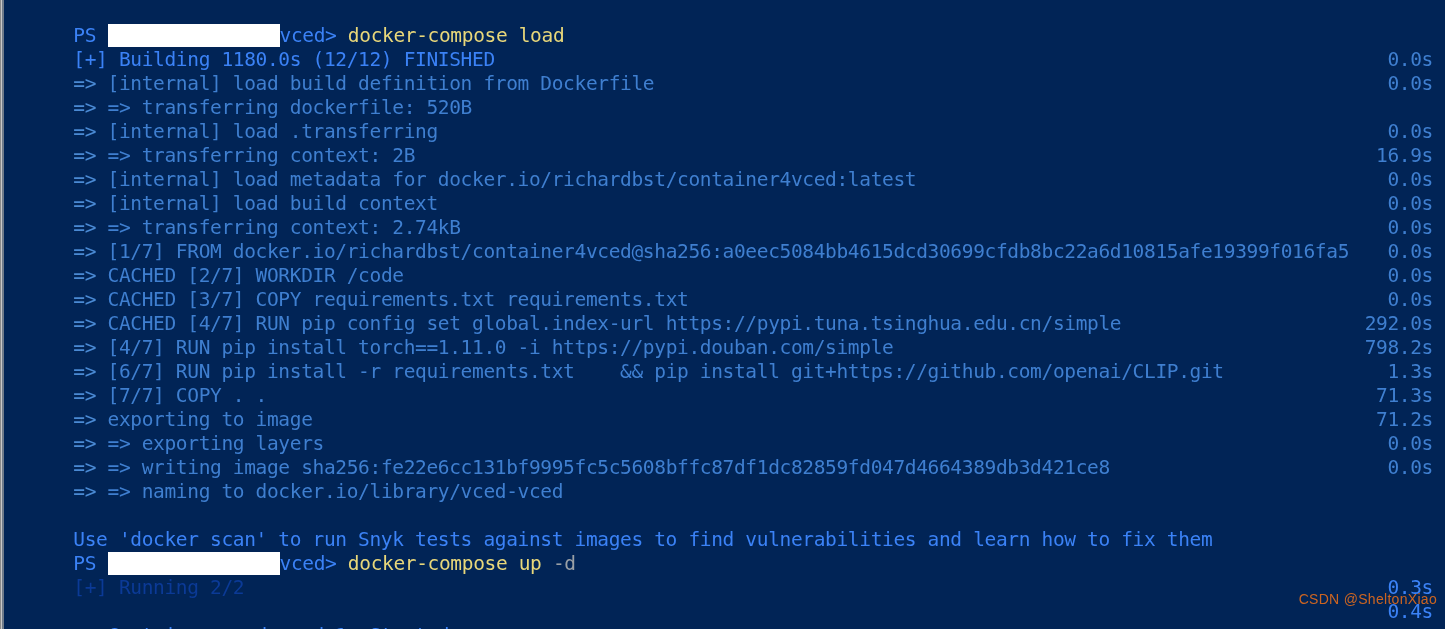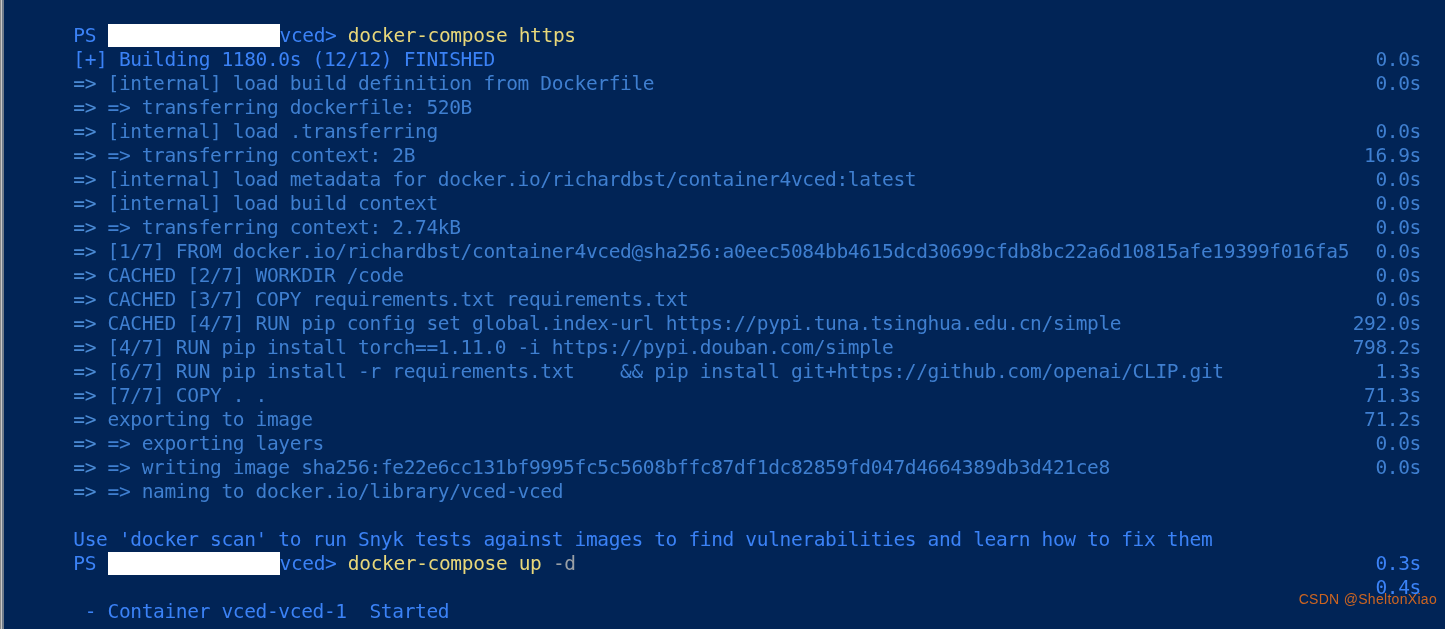--- a/index.html
+++ b/index.html
@@ -38,21 +38,21 @@
   .row {
     position: relative;
     height: 24px;
     white-space: pre;
     display: block;
     padding-left: 1px;
   }
   .txt { display: inline; }
   .time {
     position: absolute;
-    right: 24px;
+    right: 12px;
     top: 0;
     white-space: pre;
   }
   
   .c-white   { color: #3b82f6; }
   .c-yellow  { color: #e8d77a; }
   .c-gray    { color: #9aa0a6; }
   .c-blue    { color: #3f7fd0; }
   .c-dim     { color: #0b3a96; }
   .c-step    { color: #4a8ad4; }
@@ -80,21 +80,21 @@
 </head>
 <body>
 
 <div id="terminal">
 
   <div id="left-edge"></div>
 
   <div id="screen">
 
     <div class="row">
-      <span class="txt c-white">PS</span><span class="txt c-white"> </span><span class="redact"></span><span class="txt c-white">vced&gt;</span><span class="txt c-white"> </span><span class="txt c-yellow">docker-compose https</span>
+      <span class="txt c-white">PS</span><span class="txt c-white"> </span><span class="redact"></span><span class="txt c-white">vced&gt;</span><span class="txt c-white"> </span><span class="txt c-yellow">docker-compose load</span>
     </div>
 
     <div class="row">
       <span class="txt c-white">[+] Building 1180.0s (12/12) FINISHED</span>
     </div>
 
     <div class="row">
       <span class="txt c-step">=&gt;</span><span class="txt c-blue"> [internal] load build definition from Dockerfile</span><span class="time c-blue">0.0s</span>
     </div>
     <div class="row">
@@ -152,20 +152,23 @@
     <div class="row"><span class="txt"> </span></div>
 
     <div class="row">
       <span class="txt c-white">Use 'docker scan' to run Snyk tests against images to find vulnerabilities and learn how to fix them</span>
     </div>
 
     <div class="row">
       <span class="txt c-white">PS</span><span class="txt c-white"> </span><span class="redact"></span><span class="txt c-white">vced&gt;</span><span class="txt c-white"> </span><span class="txt c-yellow">docker-compose up</span><span class="txt c-white"> </span><span class="txt c-gray">-d</span>
     </div>
 
+    <div class="row">
+      <span class="txt c-dim">[+] Running 2/2</span>
+    </div>
 
     <div class="row">
       <span class="time c-white">0.3s</span>
     </div>
     <div class="row">
       <span class="txt c-white"> - Container vced-vced-1  Started</span><span class="time c-white">0.4s</span>
     </div>
 
   </div>
 

